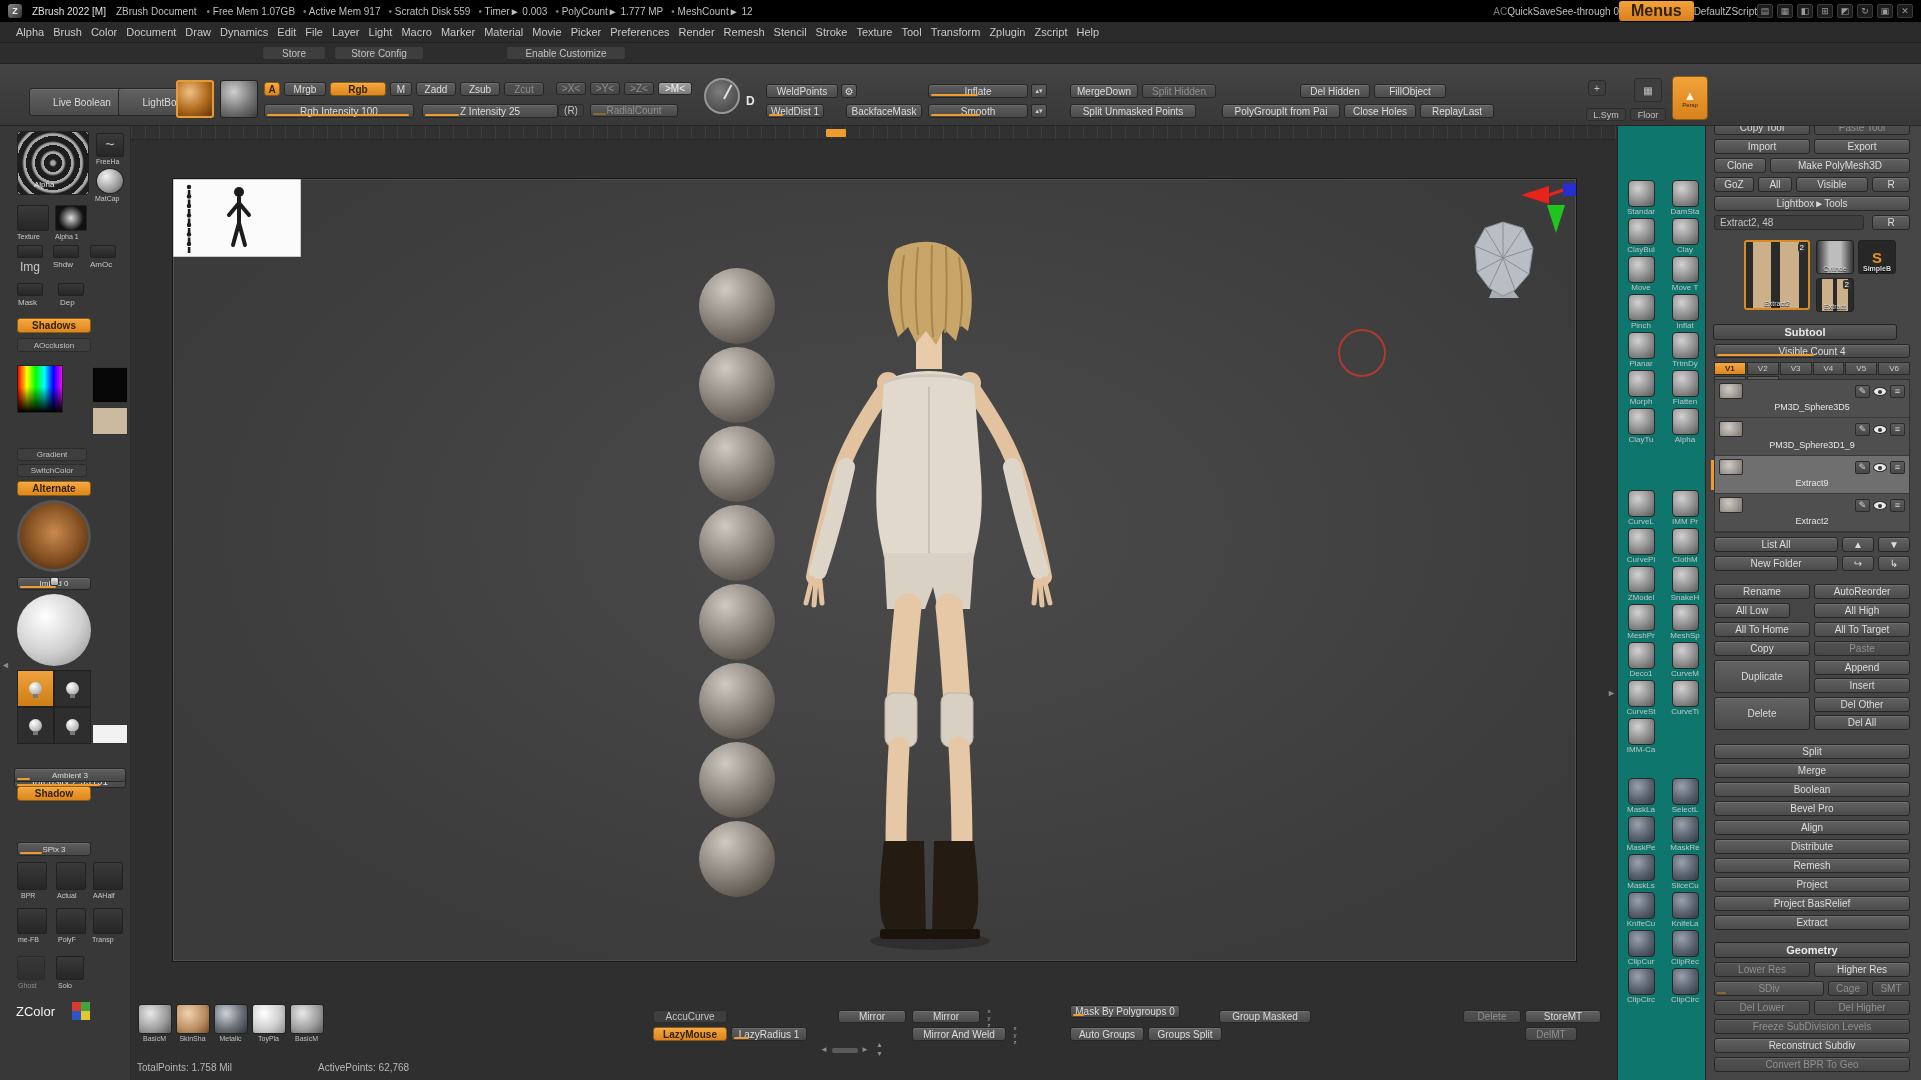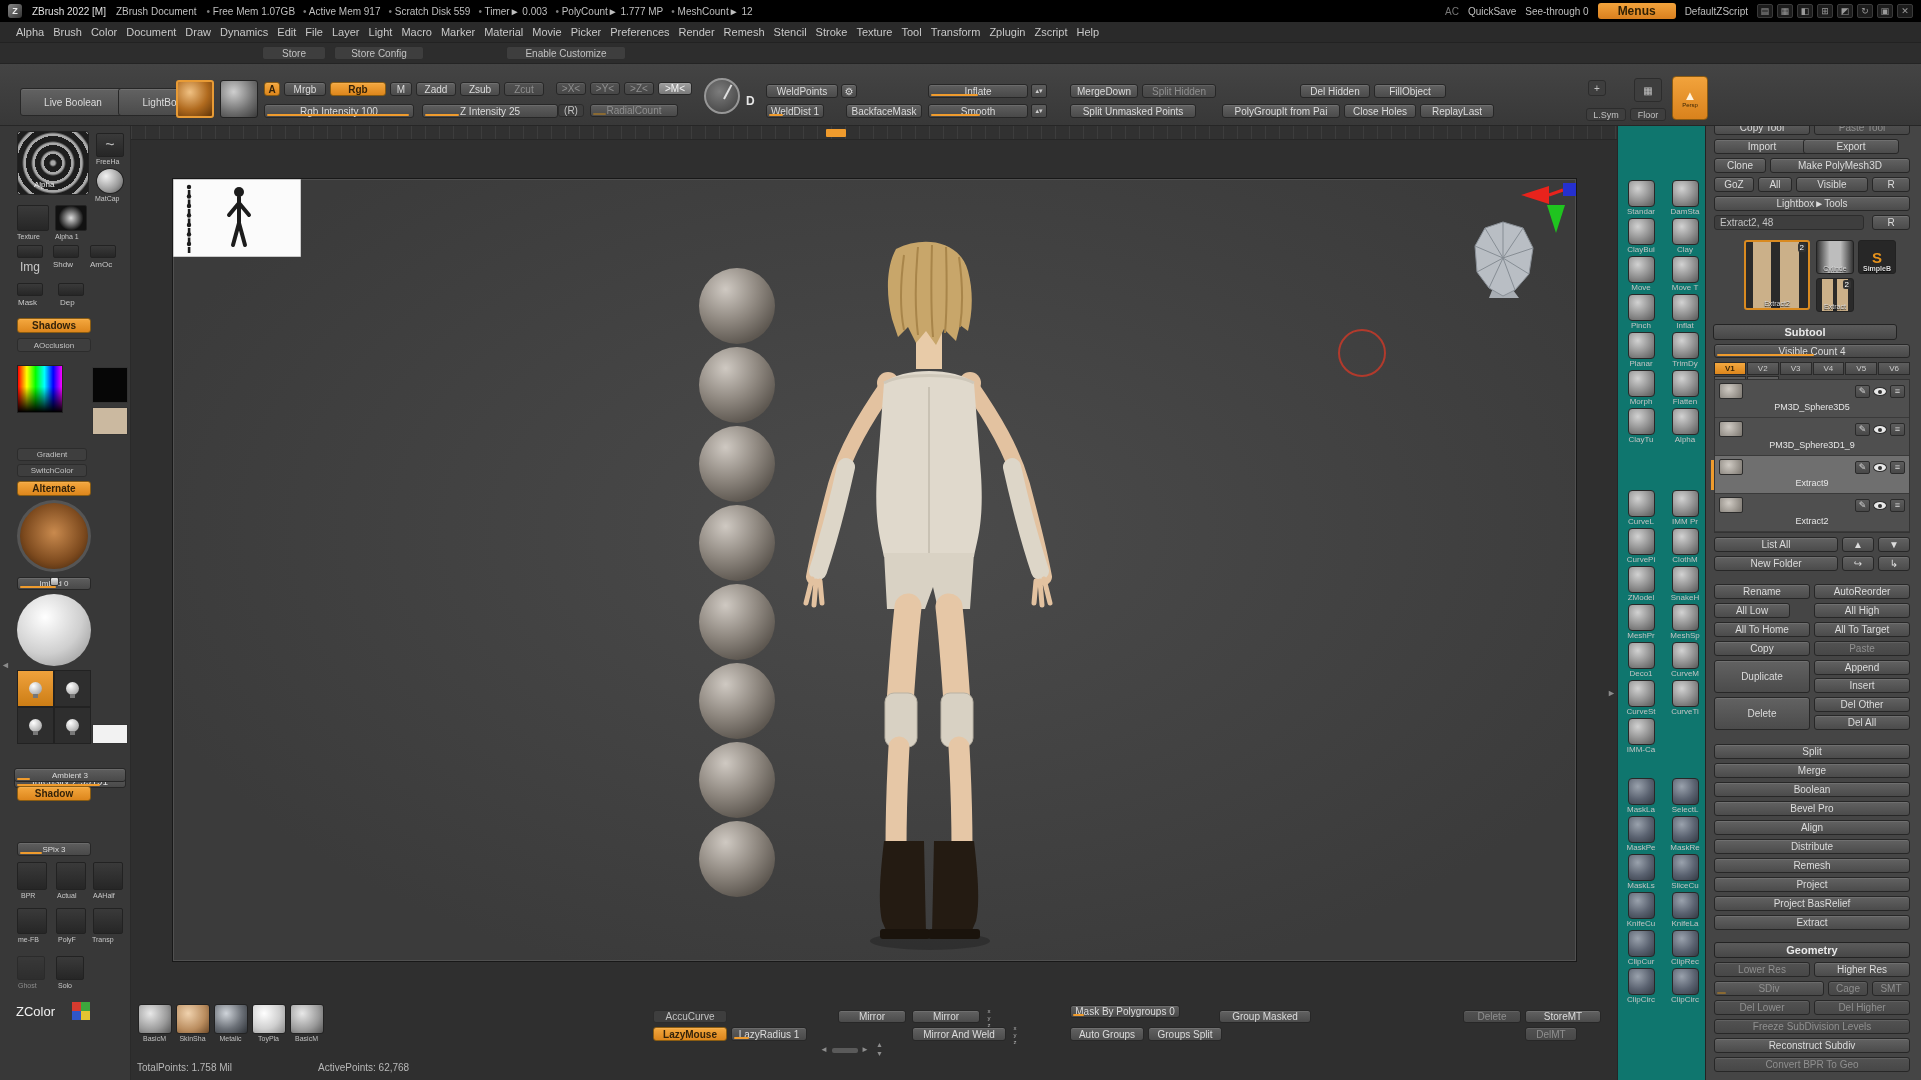--- a/index.html
+++ b/index.html
@@ -4,23 +4,23 @@
 <style>
 :root{--acc:#ef9b2d}
 *{margin:0;padding:0;box-sizing:border-box}
 html,body{width:1921px;height:1080px;background:#2e2e2e;font-family:"Liberation Sans",sans-serif;overflow:hidden;position:relative;color:#d0d0d0}
 .abs{position:absolute}
 
 .titlebar{position:absolute;left:0;top:0;width:1921px;height:22px;background:#000;display:flex;align-items:center;gap:10px;padding:0 8px;font-size:10px;color:#bfbfbf;z-index:60}
 .logo{width:14px;height:14px;background:linear-gradient(135deg,#888,#333);border-radius:3px;display:flex;align-items:center;justify-content:center;font-size:9px;color:#eee;font-weight:bold}
 .tstats{display:flex;gap:8px}
 .tstats span::before{content:"• ";color:#7d7d7d}
-.tb-right{margin-left:auto;display:flex;align-items:center;gap:9px}
+.tb-right{margin-left:auto;display:flex;align-items:center;}
 .tb-icon{width:16px;height:14px;background:#1c1c1c;border:1px solid #3a3a3a;border-radius:2px;color:#9a9a9a;font-size:9px;display:flex;align-items:center;justify-content:center}
-.menus-btn{background:linear-gradient(#f2a33c,#d97f1e);color:#2f1f03;border-radius:3px;padding:1px 20px;font-size:12px;font-weight:bold}
+.menus-btn{background:linear-gradient(#f2a33c,#d97f1e);color:#2f1f03;border-radius:3px;padding:1px 12px;font-size:16px;font-weight:bold}
 .menubar{position:absolute;left:0;top:22px;width:1921px;height:21px;background:#2a2a2a;display:flex;align-items:center;gap:9px;padding:0 16px;font-size:11px;color:#c9c9c9;border-bottom:1px solid #222;z-index:55}
 .storebar{position:absolute;left:0;top:43px;width:1921px;height:21px;background:#2d2d2d;border-bottom:1px solid #242424;z-index:55}
 .toolbar{position:absolute;left:0;top:64px;width:1921px;height:62px;background:linear-gradient(#444,#383838);border-bottom:1px solid #262626;z-index:50}
 
 .btn{position:absolute;display:flex;align-items:center;justify-content:center;background:linear-gradient(#626262,#4b4b4b);border:1px solid #272727;border-radius:3px;color:#dcdcdc;font-size:10px;box-shadow:inset 0 1px 0 rgba(255,255,255,.09);white-space:nowrap;overflow:hidden;height:14px}
 .btn.dis{color:#8f8f8f;background:linear-gradient(#525252,#474747)}
 .btn.on{background:linear-gradient(#f4a83f,#dd861c);color:#33220a;border-color:#8a5c12;font-weight:bold}
 .btn.lit{background:linear-gradient(#9e9e9e,#7b7b7b);color:#f4f4f4}
 .btn.flat{background:#3e3e3e;box-shadow:none;border-color:#2c2c2c;color:#c2c2c2}
 .sl{position:absolute;display:flex;align-items:center;justify-content:center;background:linear-gradient(#5e5e5e,#494949);border:1px solid #272727;border-radius:3px;color:#dcdcdc;font-size:10px;box-shadow:inset 0 1px 0 rgba(255,255,255,.09);white-space:nowrap;height:14px}
@@ -158,21 +158,21 @@
       <span>Help</span>
     </div>
 
   <div class="storebar">
     <span class="btn flat" style="left:262px;top:3px;width:64px">Store</span>
     <span class="btn flat" style="left:334px;top:3px;width:90px">Store Config</span>
     <span class="btn flat" style="left:506px;top:3px;width:120px">Enable Customize</span>
   </div>
 
   <div class="toolbar">
-    <span class="btn" style="left:20px;top:24px;width:106px;height:28px">Live Boolean</span>
+    <span class="btn" style="left:29px;top:24px;width:106px;height:28px">Live Boolean</span>
     <span class="btn" style="left:118px;top:24px;width:88px;height:28px">LightBox</span>
     <span class="tbox" style="left:176px;top:16px;width:38px;height:38px;border:2px solid #e89b35;background:radial-gradient(circle at 35% 30%,#f0c183,#b06a1e 55%,#5f3408)"></span>
     <span class="tbox" style="left:220px;top:16px;width:38px;height:38px;background:radial-gradient(circle at 35% 30%,#cfcfcf,#6f6f6f 60%,#3a3a3a)"></span>
     <span class="btn on" style="left:264px;top:18px;width:16px">A</span>
     <span class="btn" style="left:284px;top:18px;width:42px">Mrgb</span>
     <span class="btn on" style="left:330px;top:18px;width:56px">Rgb</span>
     <span class="btn" style="left:390px;top:18px;width:22px">M</span>
     <span class="btn" style="left:416px;top:18px;width:40px">Zadd</span>
     <span class="btn" style="left:460px;top:18px;width:40px">Zsub</span>
     <span class="btn dis" style="left:504px;top:18px;width:40px">Zcut</span>
@@ -544,21 +544,21 @@
     <span class="lbl" style="left:196px;top:6px;color:#b8b8b8">↻</span>
     <span class="lbl" style="left:8px;top:30px;color:#b8b8b8">⚙</span>
     <span class="lbl" style="left:26px;top:29px;font-size:12px;color:#ececec">Tool</span>
     <span class="lbl" style="left:184px;top:30px;color:#b8b8b8">↻</span>
     <span class="btn" style="left:8px;top:60px;width:96px;height:15px">Load Tool</span>
     <span class="btn" style="left:108px;top:60px;width:96px;height:15px">Save As</span>
     <span class="btn" style="left:8px;top:79px;width:196px;height:15px">Load Tools From Project</span>
     <span class="btn" style="left:8px;top:98px;width:96px;height:15px">Copy Tool</span>
     <span class="btn dis" style="left:108px;top:98px;width:96px;height:15px">Paste Tool</span>
     <span class="btn" style="left:8px;top:117px;width:96px;height:15px">Import</span>
-    <span class="btn" style="left:97px;top:117px;width:96px;height:15px">Export</span>
+    <span class="btn" style="left:108px;top:117px;width:96px;height:15px">Export</span>
     <span class="btn" style="left:8px;top:136px;width:52px;height:15px">Clone</span>
     <span class="btn" style="left:64px;top:136px;width:140px;height:15px">Make PolyMesh3D</span>
     <span class="btn" style="left:8px;top:155px;width:40px;height:15px">GoZ</span>
     <span class="btn" style="left:52px;top:155px;width:34px;height:15px">All</span>
     <span class="btn" style="left:90px;top:155px;width:72px;height:15px">Visible</span>
     <span class="btn" style="left:166px;top:155px;width:38px;height:15px">R</span>
     <span class="btn" style="left:8px;top:174px;width:196px;height:15px">Lightbox►Tools</span>
     <span class="btn flat" style="left:8px;top:193px;width:150px;height:15px;justify-content:flex-start;padding-left:5px">Extract2, 48</span>
     <span class="btn" style="left:166px;top:193px;width:38px;height:15px">R</span>
     <div class="tbox" style="left:38px;top:218px;width:66px;height:70px;border:2px solid #d98a20;background:linear-gradient(90deg,#2a2a2a 12%,#cbb089 12% 40%,#2a2a2a 40% 55%,#cbb089 55% 86%,#2a2a2a 86%)">

